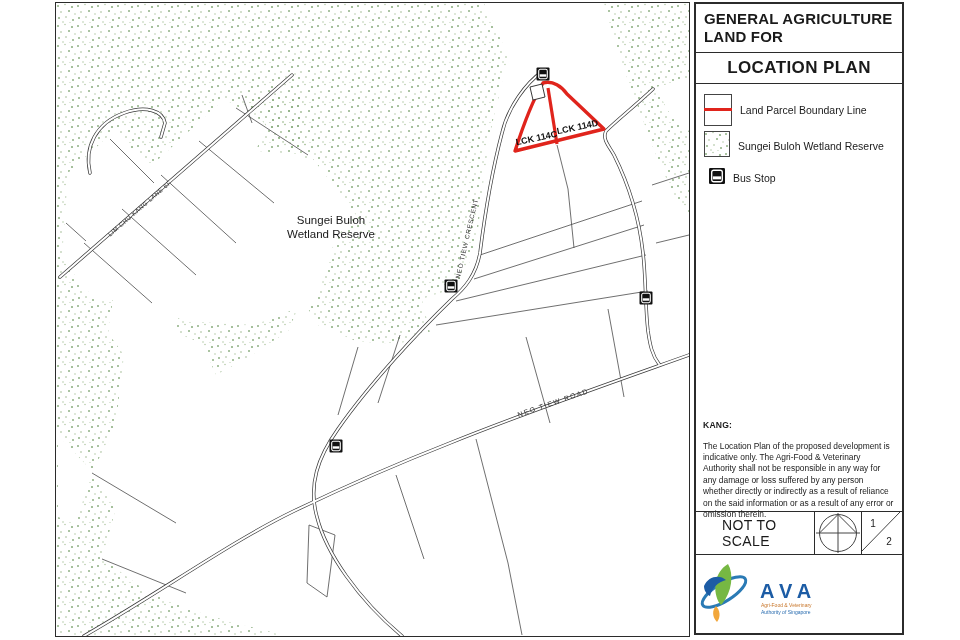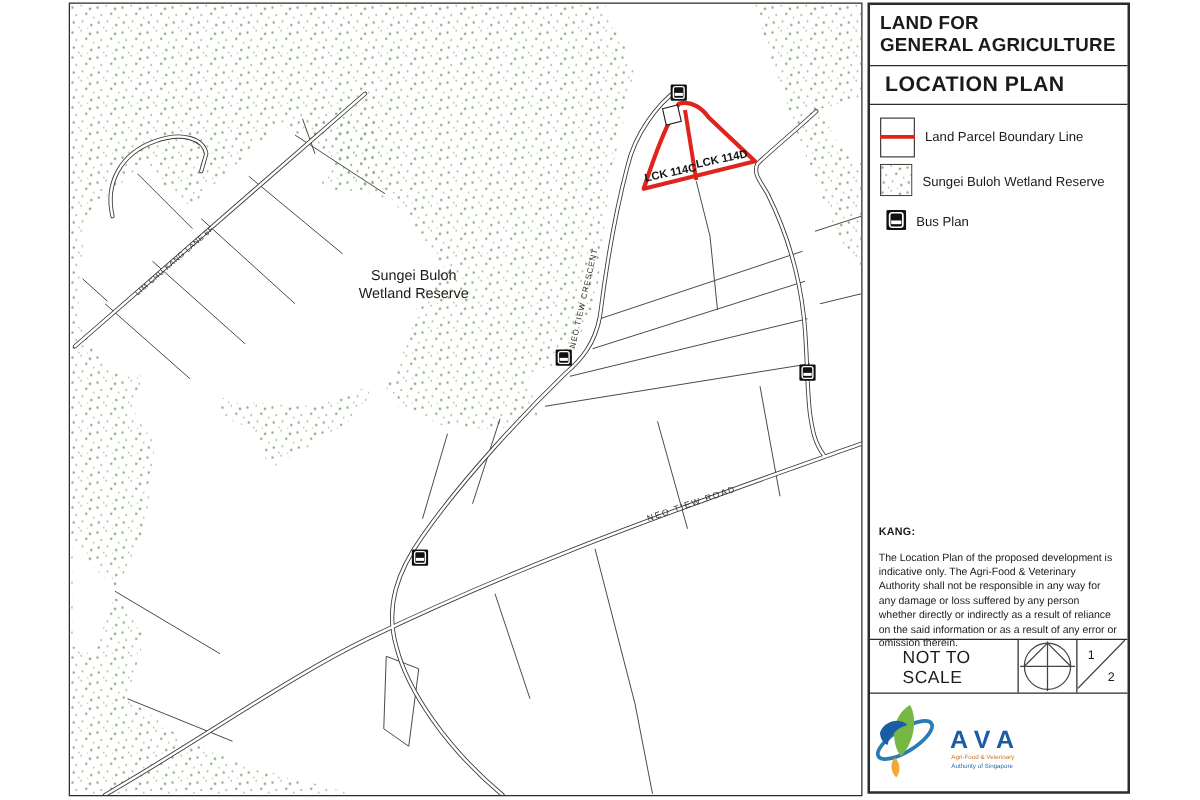--- a/index.html
+++ b/index.html
@@ -17,22 +17,22 @@
   .side-panel{
     position:absolute;left:694px;top:2px;width:210px;height:633px;
     border:2px solid #2b2b2b;background:#fff;box-sizing:border-box;
     display:flex;flex-direction:column;
   }
   .sp-title{
     padding:6px 8px 5px 8px;border-bottom:1.5px solid #2b2b2b;
     font-size:15px;font-weight:bold;line-height:1.22;letter-spacing:.2px;
   }
   .sp-loc{
-    padding:5px 12px;border-bottom:1.5px solid #2b2b2b;
-    font-size:17px;font-weight:bold;letter-spacing:.4px;
+    padding:5px 24px;border-bottom:1.5px solid #2b2b2b;
+    font-size:17px;font-weight:bold;letter-spacing:.4px;text-align:center;
   }
   .sp-body{position:relative;flex:1;}
   .legend-item{position:absolute;left:8px;display:flex;align-items:center;}
   .legend-item .key{flex:0 0 auto;margin-right:8px;}
   .legend-label{font-size:10.5px;}
   .key-boundary{
     width:26px;height:30px;border:1px solid #444;background:#fff;
     position:relative;
   }
   .key-boundary .redline{
@@ -135,22 +135,22 @@
       <use href="#busicon" transform="translate(388.5,276.5)"></use>
       <use href="#busicon" transform="translate(583.5,288.5)"></use>
       <use href="#busicon" transform="translate(273.5,436.5)"></use>
     </g>
   </svg>
 </div>
 
 <div class="side-panel">
 
   <div class="sp-title">
+    <div>GENERAL AGRICULTURE</div>
     <div>LAND FOR</div>
-    <div>GENERAL AGRICULTURE</div>
   </div>
 
   <div class="sp-loc">LOCATION PLAN</div>
 
   <div class="sp-body">
 
     <div class="legend-item" style="top:47px">
       <span class="key">
         <svg width="26" height="26">
           <rect x="0.5" y="0.5" width="25" height="25" fill="url(#stip)" stroke="#444" stroke-width="1"></rect>
@@ -165,21 +165,21 @@
       </span>
       <span class="legend-label">Land Parcel Boundary Line</span>
     </div>
 
     <div class="legend-item" style="top:84px">
       <span class="key" style="padding-left:5px">
         <svg width="16" height="16" viewBox="0 0 13 13">
           <use href="#busicon"></use>
         </svg>
       </span>
-      <span class="legend-label">Bus Plan</span>
+      <span class="legend-label">Bus Stop</span>
     </div>
 
     <div class="note-block" style="top:336px">
       <div class="note-title">KANG:</div>
       <div class="note-body">The Location Plan of the proposed development is indicative only. The Agri-Food &amp; Veterinary Authority shall not be responsible in any way for any damage or loss suffered by any person whether directly or indirectly as a result of reliance on the said information or as a result of any error or omission therein.</div>
     </div>
   </div>
 
   <div class="sp-scale-row">
     <div class="scale-cell">NOT TO SCALE</div>

